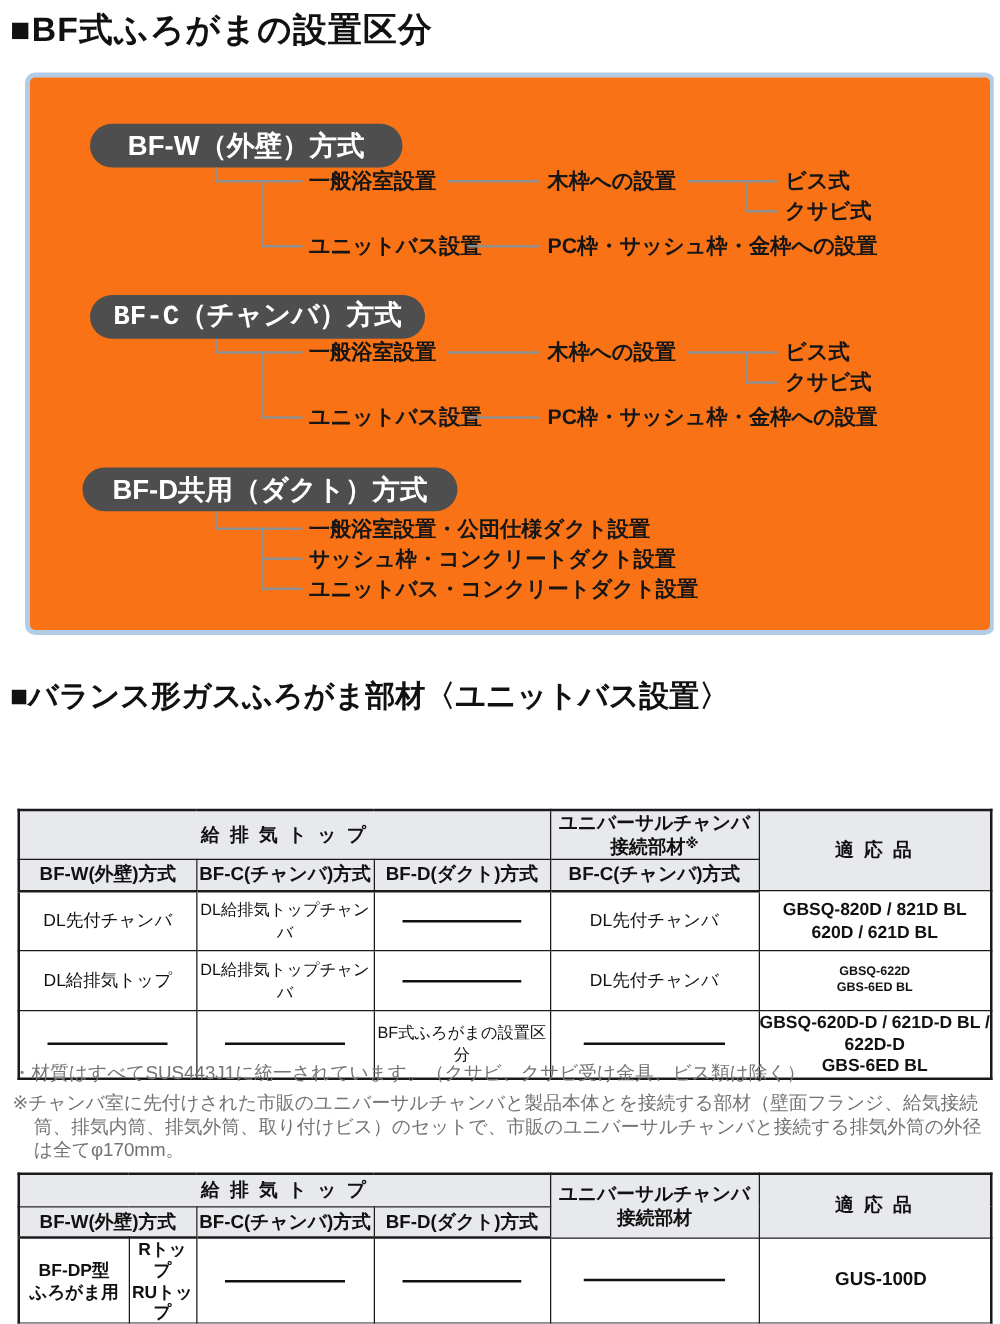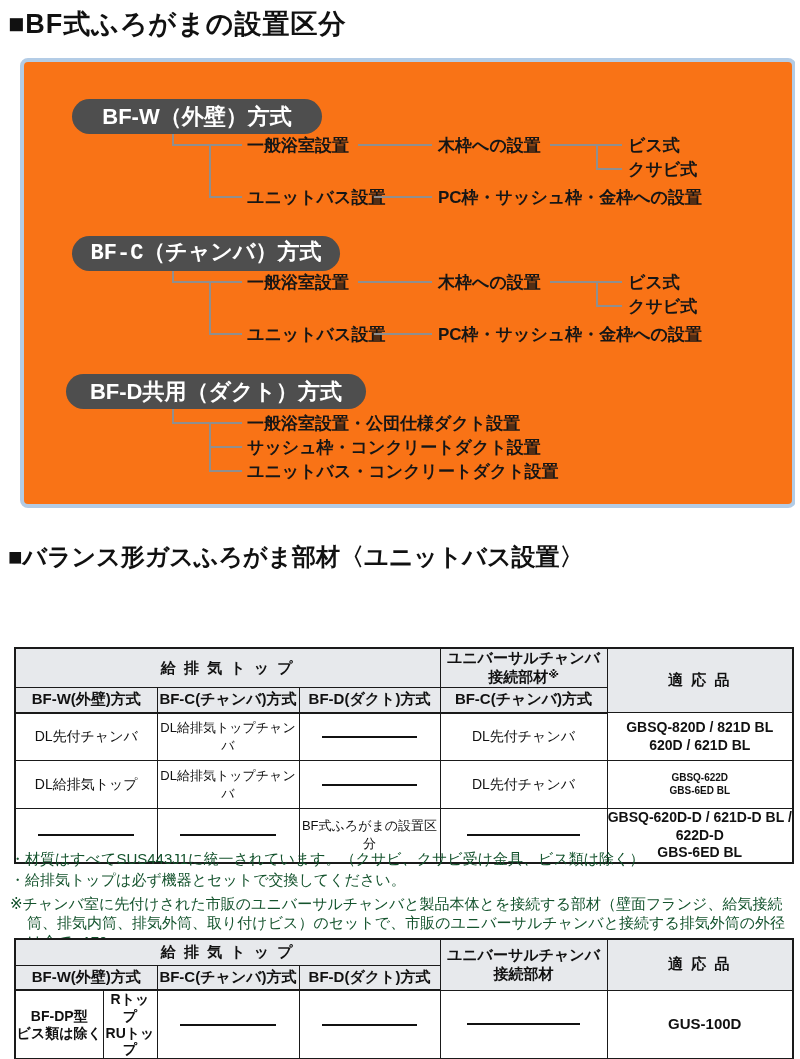--- a/index.html
+++ b/index.html
@@ -28,21 +28,21 @@
   th.grp{font-size:16px;letter-spacing:2px;}
   tr.hdr2 th{border-bottom:2px solid #1a1a1a;}
   .mark{font-size:11px;vertical-align:top;}
   td.model{font-weight:bold;text-align:left;padding-left:8px;font-size:13px;
            line-height:1.25;white-space:pre-line;}
   td.model.big{font-size:15px;padding-left:10px;}
   td.plain{font-size:14px;}
   .dash{height:0;border-top:2px solid #111;width:68%;margin:0 auto;}
   td.sub{font-size:11px;font-weight:bold;line-height:1.2;white-space:pre-line;}
 
-  .notes{position:absolute;left:10px;top:849px;width:784px;font-size:15px;line-height:20px;color:#14532d;}
+  .notes{position:absolute;left:10px;top:849px;width:784px;font-size:15px;line-height:20px;color:#737373;}
   .note{margin:0 0 1px 0;}
   .note.star{margin-top:4px;padding-left:17px;text-indent:-17px;line-height:19px;}
 </style>
 </head>
 <body>
 
 <div class="page">
 
   <div class="h1">■BF式ふろがまの設置区分</div>
 
@@ -148,21 +148,20 @@
           </td>
       <td class="model">GBSQ-620D-D / 621D-D BL /
 622D-D
 GBS-6ED BL</td>
     </tr>
   </tbody>
     </table>
 
   <div class="notes">
     <div class="note">・材質はすべてSUS443J1に統一されています。（クサビ、クサビ受け金具、ビス類は除く）</div>
-    <div class="note">・給排気トップは必ず機器とセットで交換してください。</div>
     <div class="note star">※チャンバ室に先付けされた市販のユニバーサルチャンバと製品本体とを接続する部材（壁面フランジ、給気接続筒、排気内筒、排気外筒、取り付けビス）のセットで、市販のユニバーサルチャンバと接続する排気外筒の外径は全てφ170mm。</div>
   </div>
 
   <table class="t" style="top:938px;">
     <colgroup>
       <col style="width:88px">
         <col style="width:54px">
         <col style="width:142px">
       <col style="width:141px">
         <col style="width:167px">
@@ -174,21 +173,21 @@
       <th rowspan="2">ユニバーサルチャンバ接続部材</th>
       <th rowspan="2" class="grp">適 応 品</th>
     </tr>
     <tr class="hdr2" style="height:25px">
       <th colspan="2">BF-W(外壁)方式</th>
       <th>BF-C(チャンバ)方式</th>
       <th>BF-D(ダクト)方式</th>
     </tr>
     <tr style="height:29px">
       <td class="sub">BF-DP型
-ビス類は除く</td>
+ふろがま用</td>
       <td class="sub">Rトップ
 RUトップ</td>
       <td>
             <div class="dash"></div>
           </td>
       <td>
             <div class="dash"></div>
           </td>
       <td>
             <div class="dash"></div>

